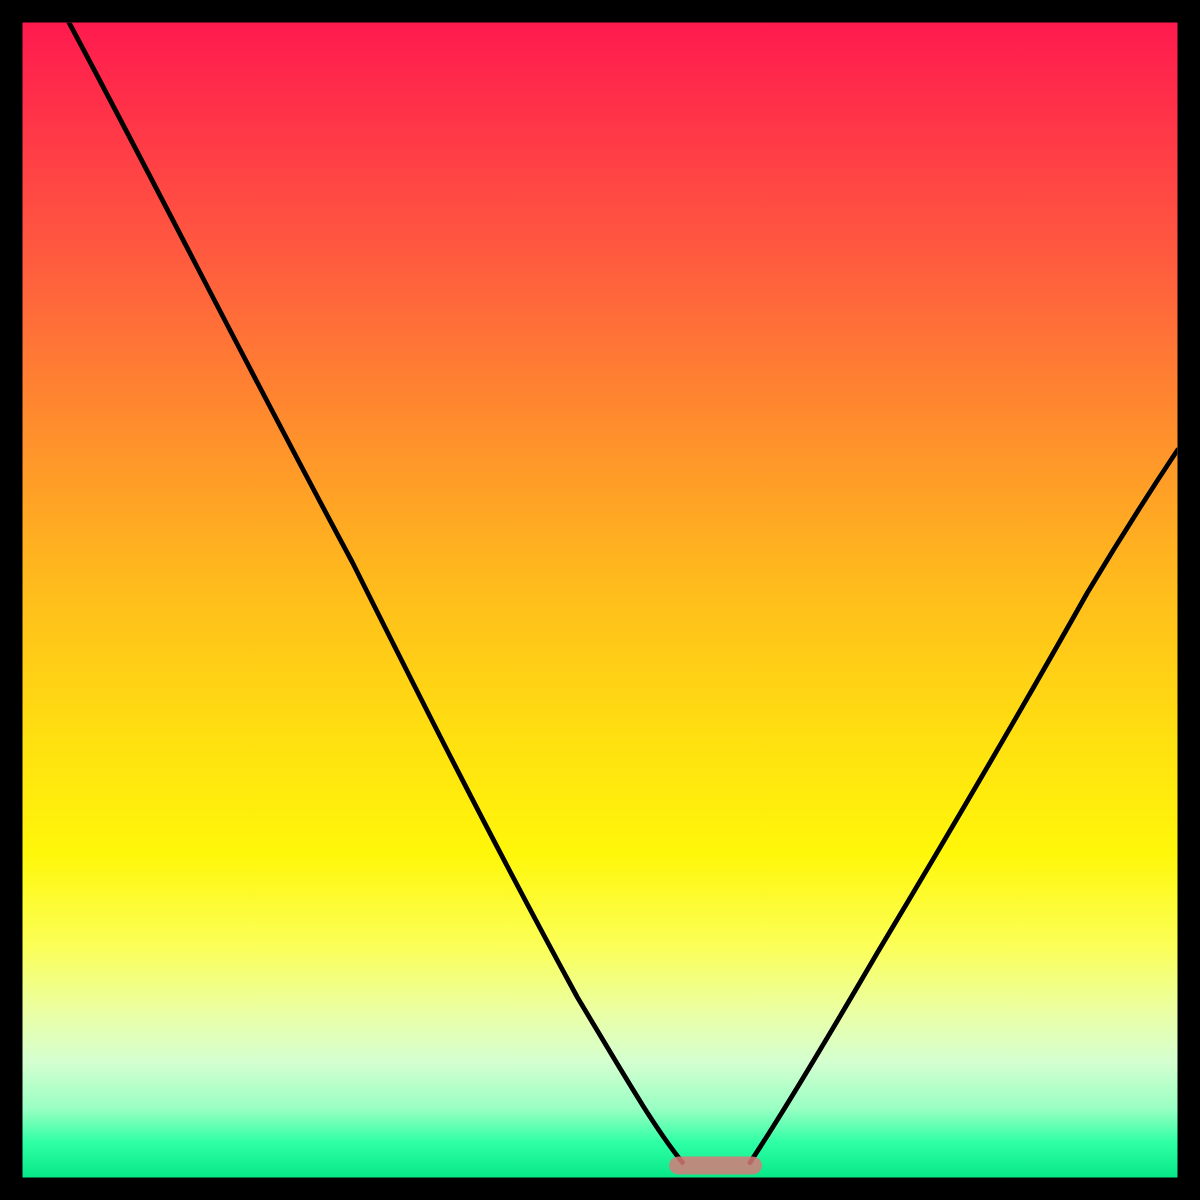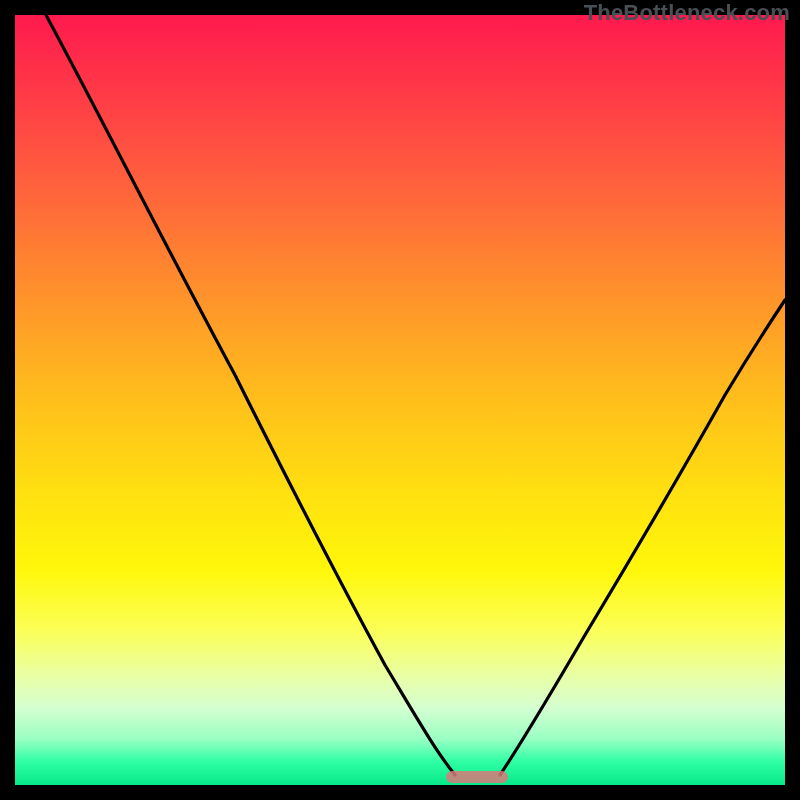--- a/index.html
+++ b/index.html
@@ -80,14 +80,13 @@
 
       <path d="M 485 760
                C 505 730, 535 680, 570 620
                C 615 545, 665 460, 710 380
                C 740 330, 760 300, 770 285" fill="none" stroke="#000" stroke-width="3.2" stroke-linecap="round"></path>
     </svg>
 
     <div class="marker" style="left:431px; width:62px; bottom:2px;"></div>
   </div>
 
-  <div class="watermark">TheBottleneck.com</div>
 </div>
 
 </body></html>

